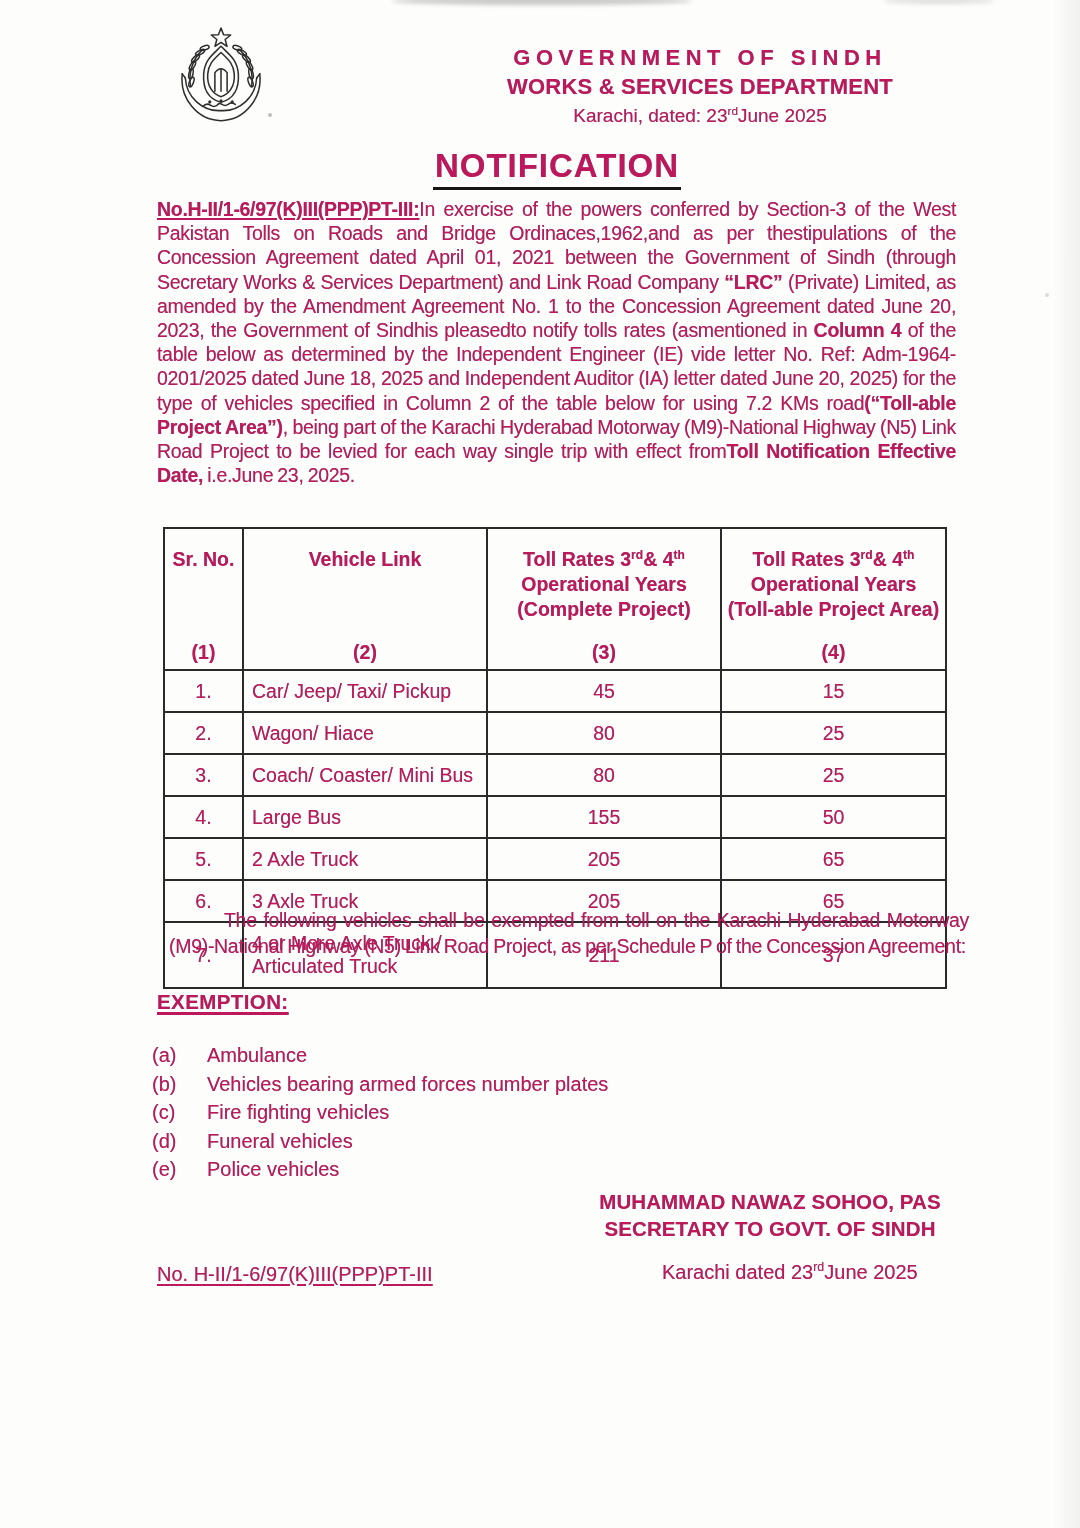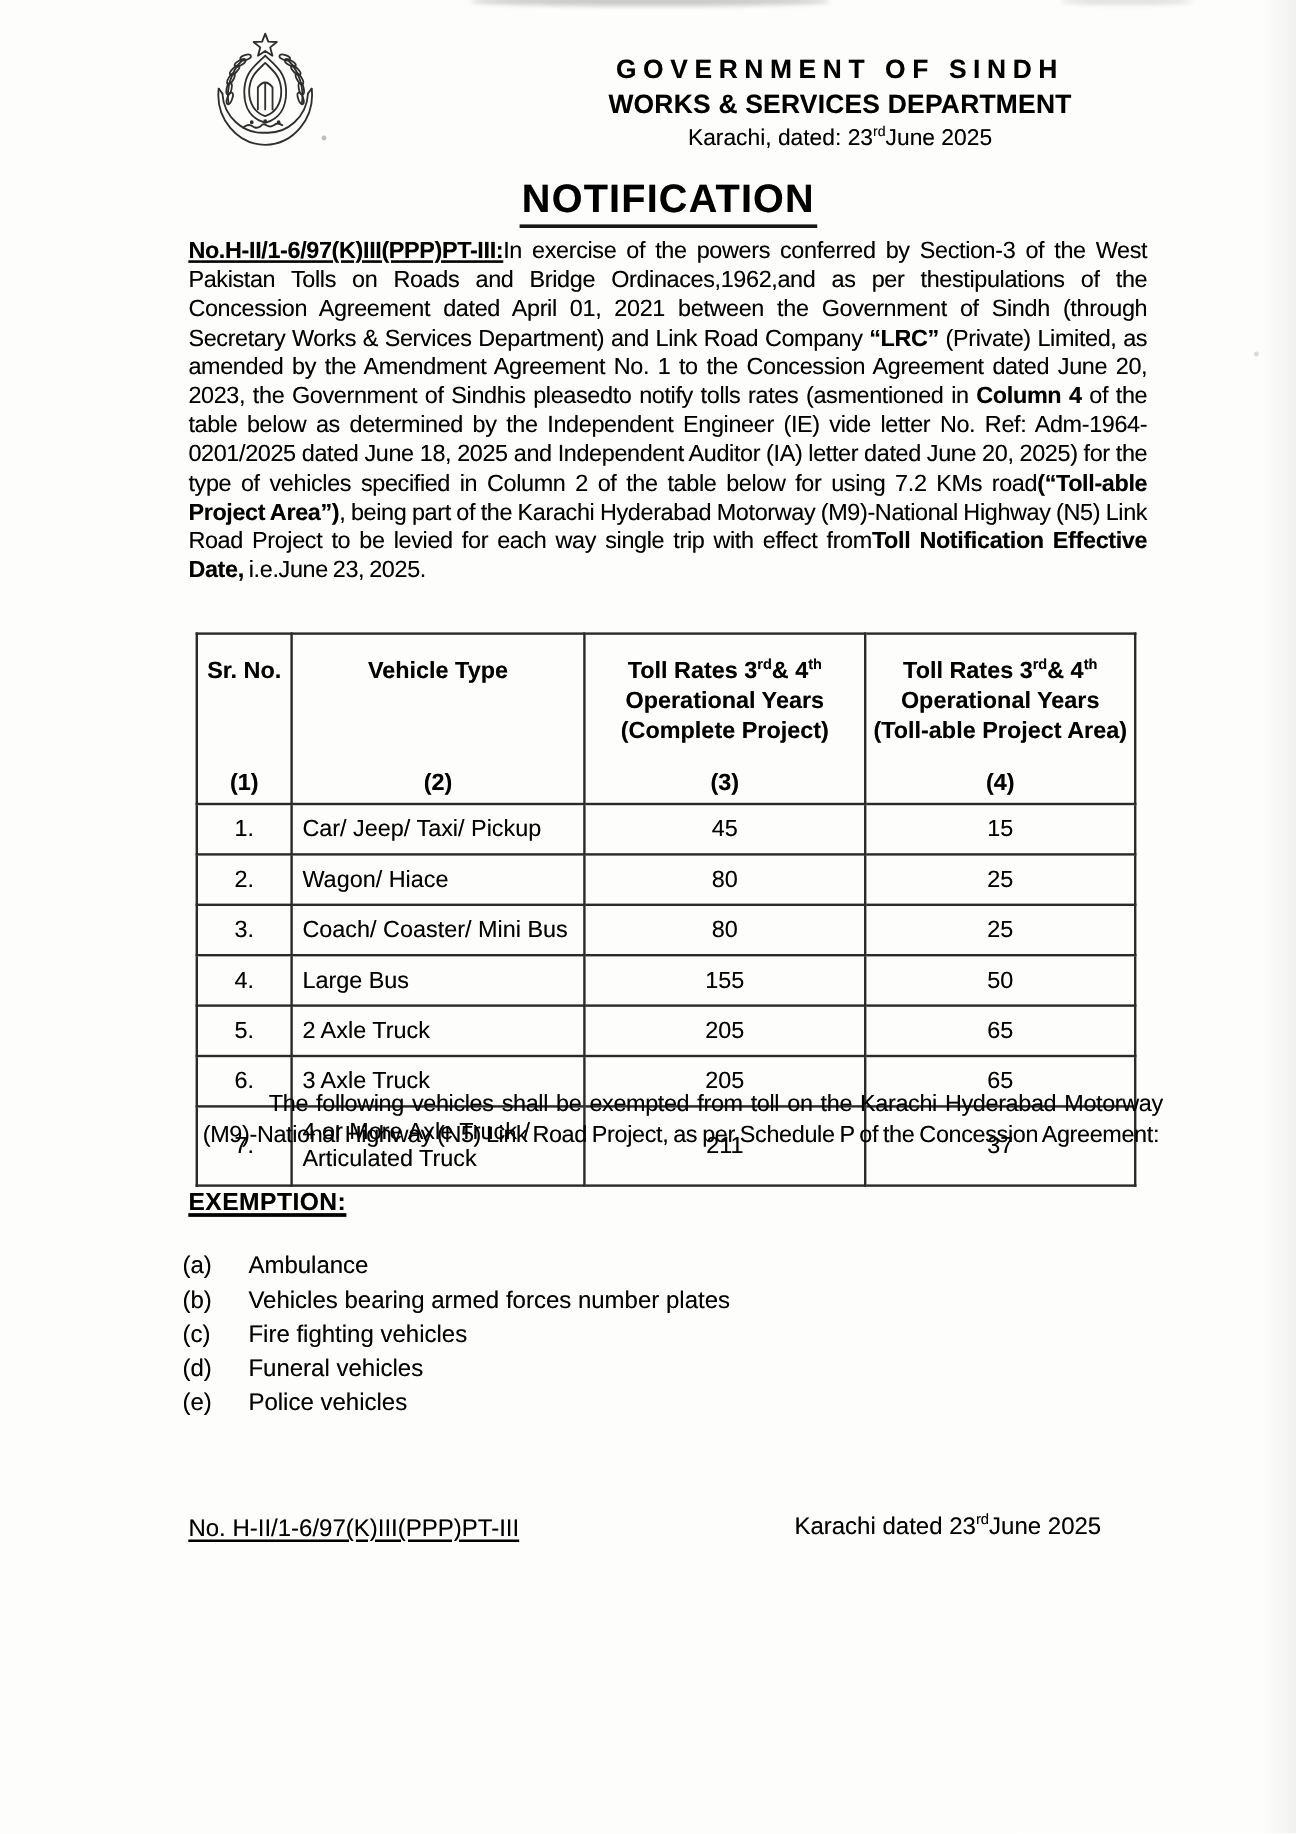--- a/index.html
+++ b/index.html
@@ -1,19 +1,19 @@
 <!DOCTYPE html>
 <html><head>
 <meta charset="utf-8">
 <style>
   html,body { margin:0; padding:0; background:#ffffff; }
   .page {
     position:relative; width:1080px; height:1528px;
     background:#fdfdfc; overflow:hidden;
-    color:#000000;
+    color:#be185d;
     font-family:"Liberation Sans","DejaVu Sans",sans-serif;
     text-shadow:0 0 0.4px rgba(20,20,20,0.45);
     text-decoration:underline;
   }
   sup { font-size:0.62em; line-height:0; vertical-align:super; }
 
   
   .edge-right { position:absolute; right:0; top:0; width:28px; height:100%;
     background:linear-gradient(to right, rgba(0,0,0,0) 0%, rgba(80,80,80,0.07) 100%); }
   .smudge { position:absolute; background:rgba(70,70,70,0.28); filter:blur(2px); border-radius:50%; }
@@ -148,21 +148,21 @@
     <thead>
       <tr>
         <th>
           <div class="hwrap">
               <div>Sr. No.</div>
               <div class="hnum">(1)</div>
             </div>
         </th>
         <th>
           <div class="hwrap">
-              <div>Vehicle Type</div>
+              <div>Vehicle Link</div>
               <div class="hnum">(2)</div>
             </div>
         </th>
         <th>
           <div class="hwrap">
             <div><span>Toll Rates 3</span><sup>rd</sup><span>&amp; 4</span><sup>th</sup><br><span>Operational Years</span><br><span>(Complete Project)</span></div>
             <div class="hnum">(3)</div>
           </div>
         </th>
         <th>
@@ -238,17 +238,21 @@
     <div class="exitem">
         <span class="exlabel">(d)</span>
         <span>Funeral vehicles</span>
       </div>
     <div class="exitem">
         <span class="exlabel">(e)</span>
         <span>Police vehicles</span>
       </div>
   </div>
 
+  <div class="signature">
+    <div>MUHAMMAD NAWAZ SOHOO, PAS</div>
+    <div>SECRETARY TO GOVT. OF SINDH</div>
+  </div>
 
   <div class="footer-ref">No. H-II/1-6/97(K)III(PPP)PT-III</div>
   <div class="footer-date"><span>Karachi dated 23</span><sup>rd</sup><span>June 2025</span></div>
 
 </div>
 
 </body></html>

